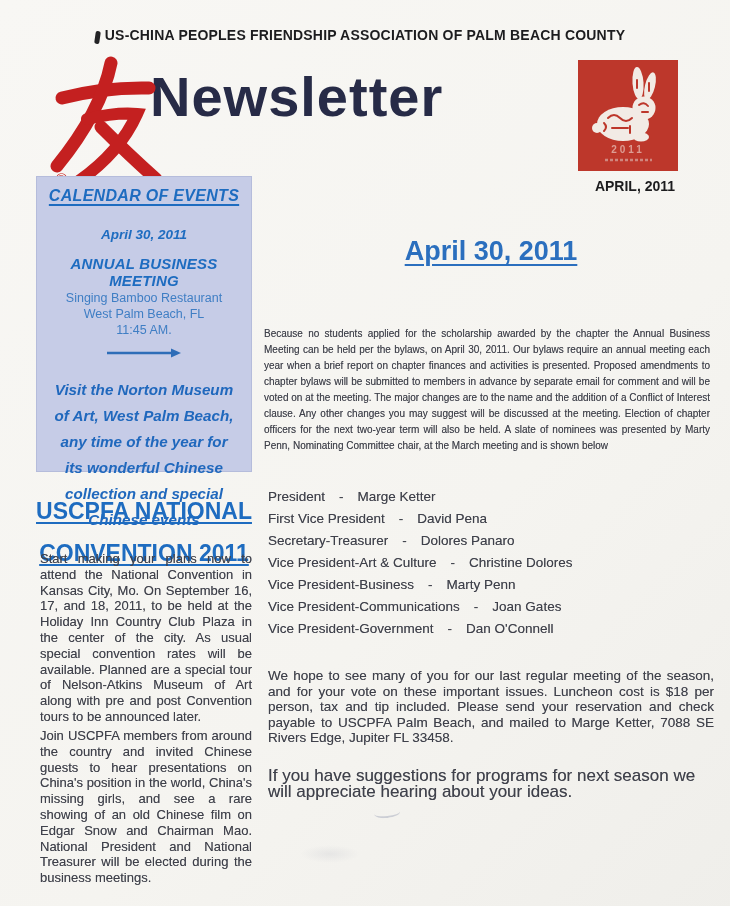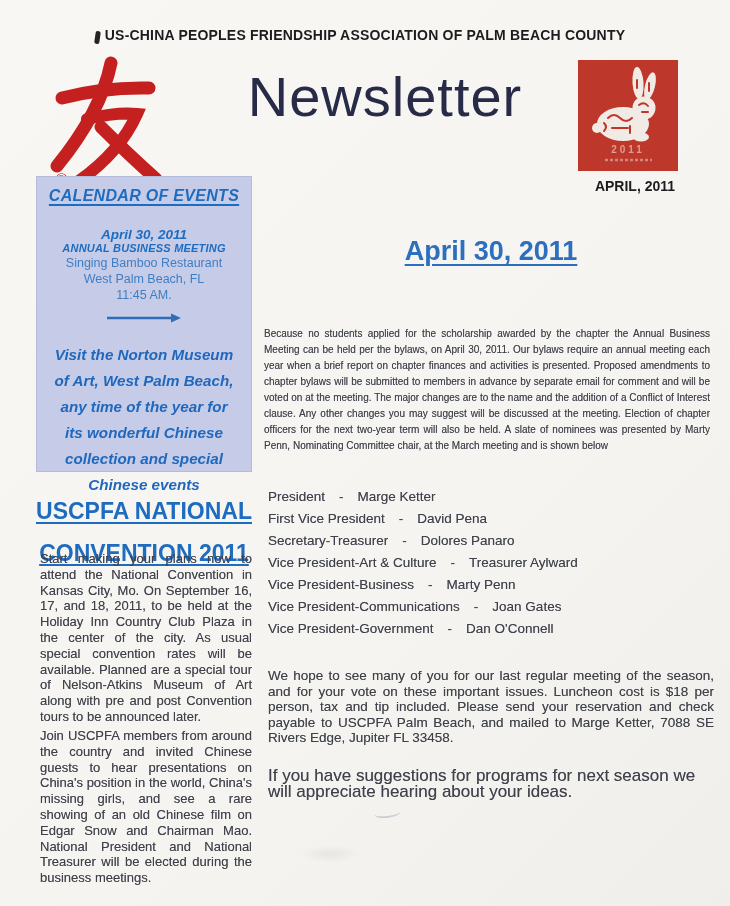--- a/index.html
+++ b/index.html
@@ -2,35 +2,35 @@
 <html><head>
 <meta charset="utf-8">
 <style>
   html,body{margin:0;padding:0;}
   body{width:730px;height:906px;background:#e9e8e4;font-family:"Liberation Sans",sans-serif;}
   .page{position:relative;width:730px;height:906px;overflow:hidden;
         background:linear-gradient(135deg,#f8f7f4 0%,#f5f4f0 60%,#efeeea 100%);padding-left:28px;}
   
   .assoc{position:absolute;top:27px;left:0;width:730px;text-align:center;
          font-size:14px;font-weight:bold;color:#1c1c1e;letter-spacing:.2px;}
-  .nl-title{position:absolute;top:64px;left:150px;width:470px;text-align:center;
-         font-size:56px;font-weight:normal;color:#272b47;letter-spacing:1px;}
+  .nl-title{position:absolute;top:64px;left:150px;width:470px;
+         font-size:56px;font-weight:bold;color:#272b47;letter-spacing:1px;}
   .issue-date{position:absolute;top:178px;left:560px;width:150px;text-align:center;
          font-size:14px;font-weight:bold;color:#1c1c1e;}
   
   .logo{position:absolute;top:56px;left:48px;}
   .stamp{position:absolute;top:60px;left:578px;}
   
   .calbox{position:absolute;top:176px;left:36px;width:216px;height:296px;
           background:#c6cce7;border:1px solid #b5bcdb;box-sizing:border-box;text-align:center;
           color:#1e6cc0;}
   .cal-title{margin-top:10px;font-size:16px;font-weight:bold;font-style:italic;
           text-decoration:underline;text-decoration-thickness:2px;text-underline-offset:3px;letter-spacing:.3px;}
   .cal-date{margin-top:22px;font-size:13.5px;font-weight:bold;font-style:italic;}
-  .cal-meeting{margin-top:0;font-size:11px;font-weight:bold;font-style:italic;letter-spacing:.2px;}
+  .cal-meeting{margin-top:13px;font-size:15px;font-weight:bold;font-style:italic;letter-spacing:.2px;}
   .cal-line{margin-top:2px;font-size:12.5px;color:#3f7ec4;}
   .cal-arrow{margin-top:8px;}
   .cal-note{margin:14px 14px 0;font-size:15.2px;font-weight:bold;font-style:italic;
           line-height:26px;color:#2068bd;}
   
   .conv-head{position:absolute;top:490px;left:26px;width:236px;text-align:center;
           font-size:23px;font-weight:bold;color:#1e6cc0;line-height:42px;
           text-decoration:underline;text-decoration-thickness:2px;text-underline-offset:3px;}
   .body-txt{color:#3f414b;text-shadow:0 0 .5px rgba(63,65,75,.55);}
   .conv-p1{position:absolute;top:551px;left:40px;width:212px;font-size:13px;
@@ -131,21 +131,21 @@
     <div class="officer-row">
       <span>President</span><span class="officer-sep">-</span><span>Marge Ketter</span>
     </div>
     <div class="officer-row">
       <span>First Vice President</span><span class="officer-sep">-</span><span>David Pena</span>
     </div>
     <div class="officer-row">
       <span>Secretary-Treasurer</span><span class="officer-sep">-</span><span>Dolores Panaro</span>
     </div>
     <div class="officer-row">
-      <span>Vice President-Art &amp; Culture</span><span class="officer-sep">-</span><span>Treasurer Aylward</span>
+      <span>Vice President-Art &amp; Culture</span><span class="officer-sep">-</span><span>Christine Dolores</span>
     </div>
     <div class="officer-row">
       <span>Vice President-Business</span><span class="officer-sep">-</span><span>Marty Penn</span>
     </div>
     <div class="officer-row">
       <span>Vice President-Communications</span><span class="officer-sep">-</span><span>Joan Gates</span>
     </div>
     <div class="officer-row">
       <span>Vice President-Government</span><span class="officer-sep">-</span><span>Dan O'Connell</span>
     </div>

